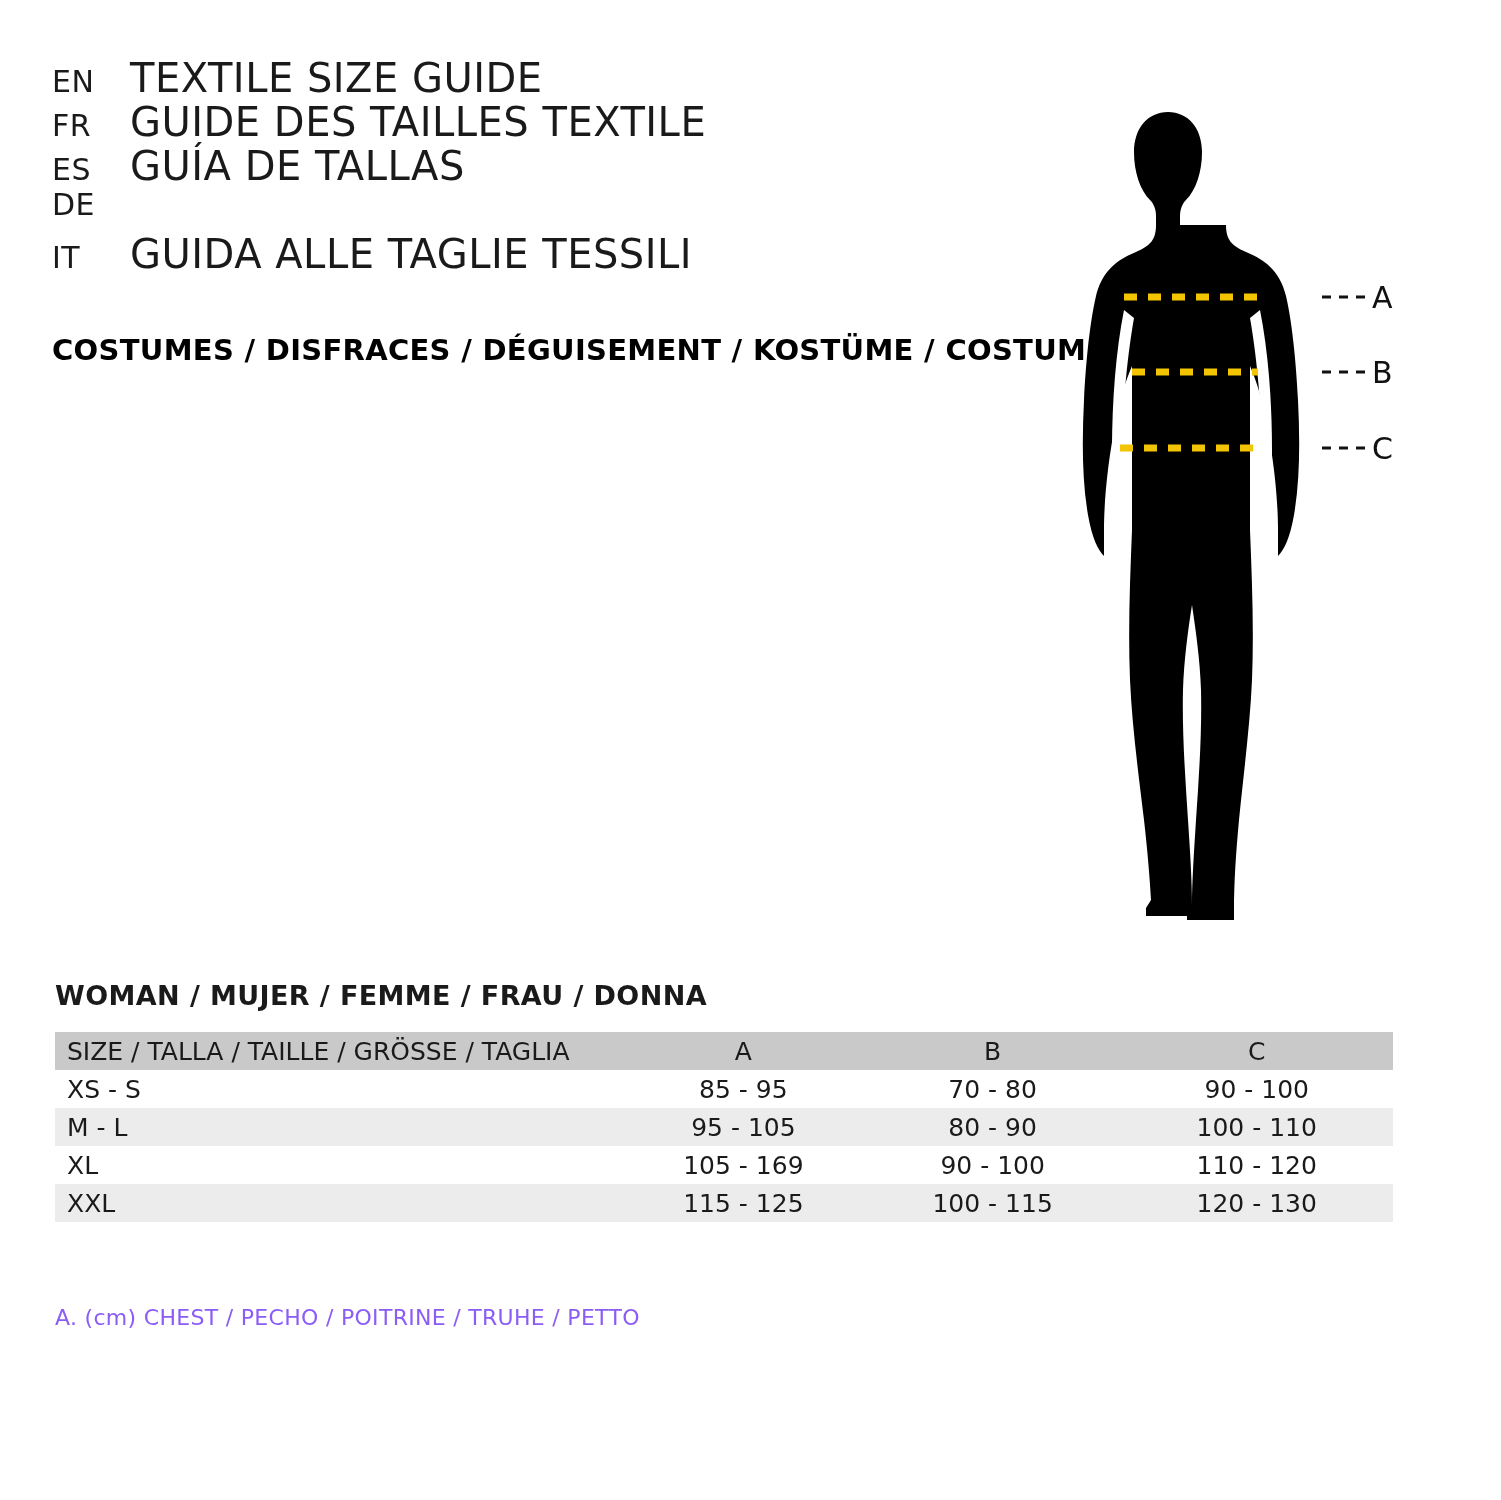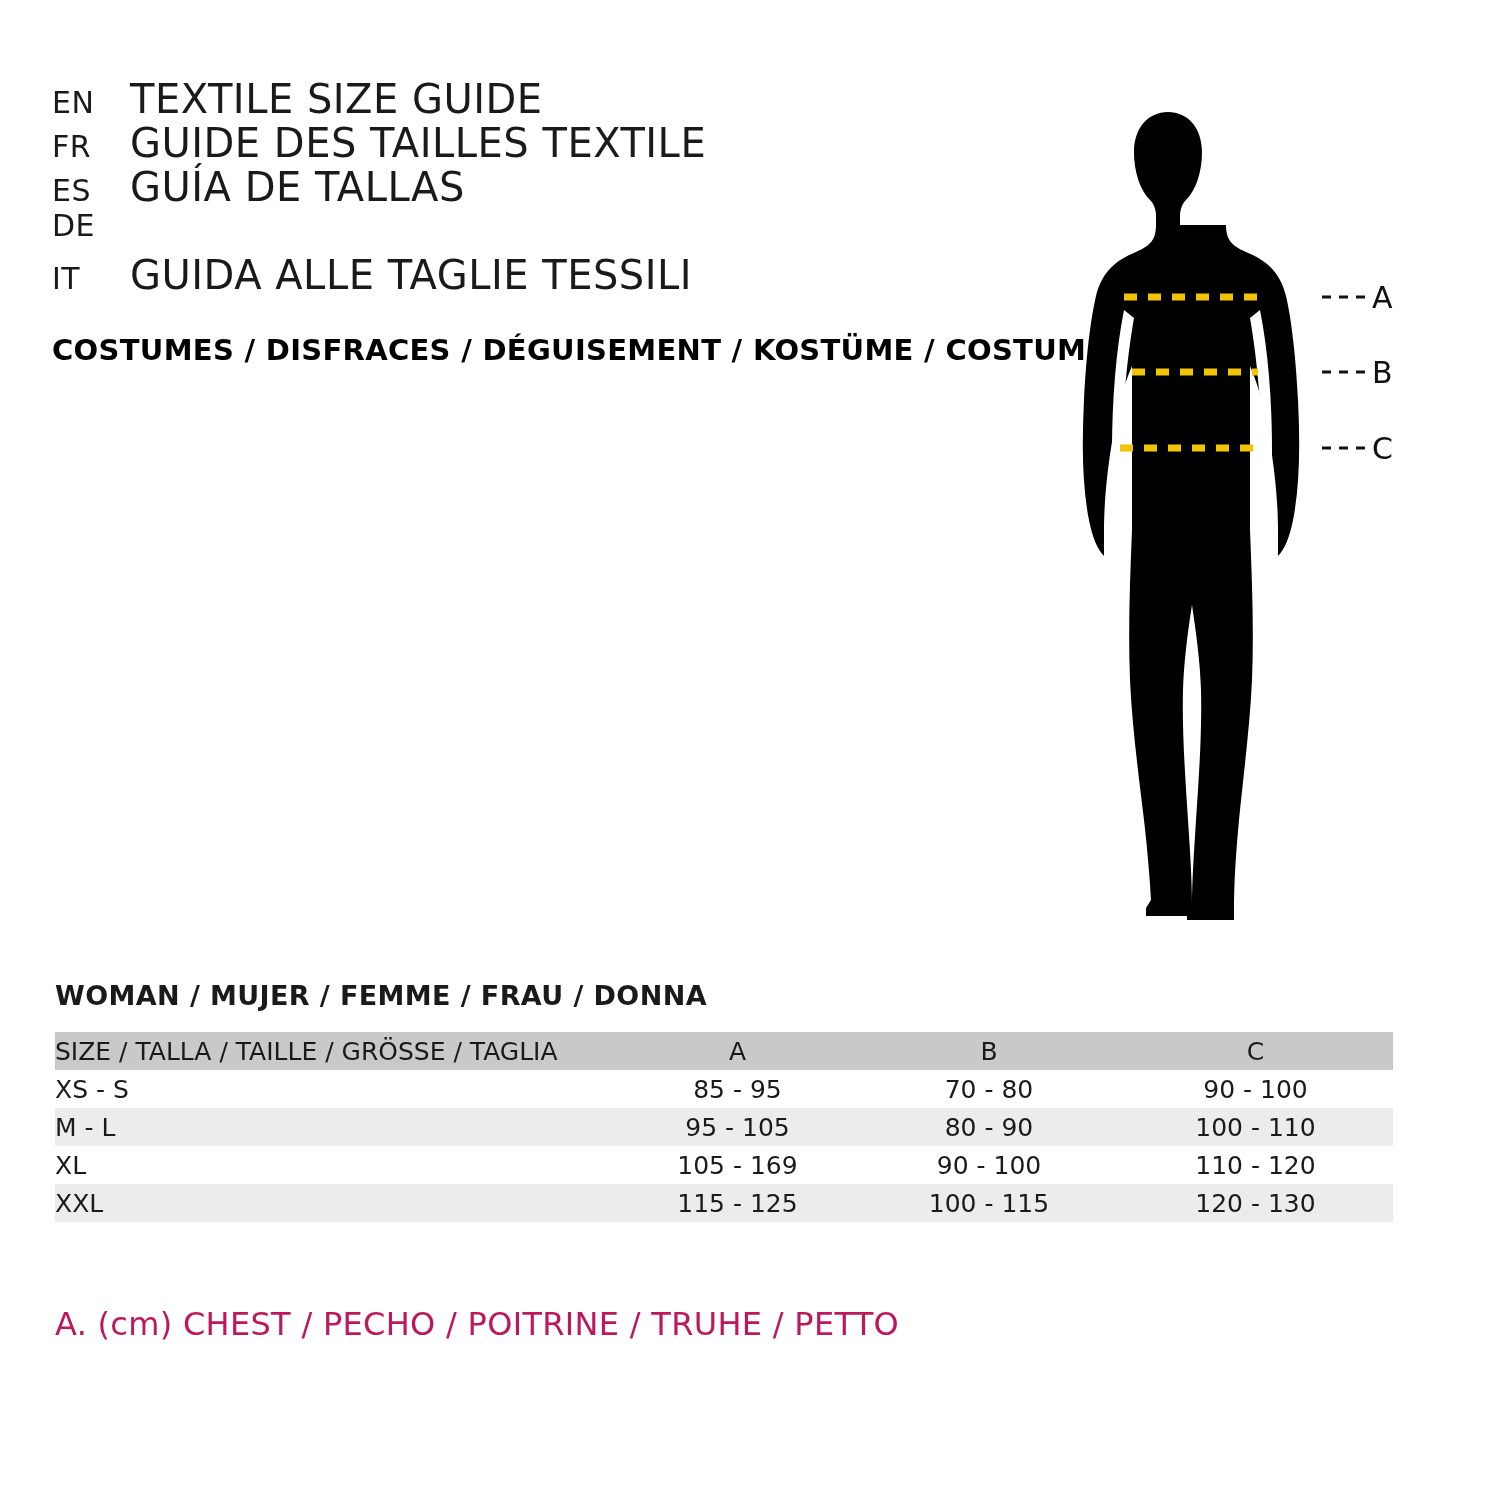--- a/index.html
+++ b/index.html
@@ -13,21 +13,21 @@
     position: relative;
     font-family: "DejaVu Sans", sans-serif;
     color: #1a1a1a;
     overflow: hidden;
   }
 
   
   #lang-block {
     position: absolute;
     left: 52px;
-    top: 76px;
+    top: 55px;
     width: 980px;
   }
   .lang-row {
     display: flex;
     align-items: baseline;
     height: 44px;
   }
   .lang-code {
     width: 78px;
     font-size: 30px;
@@ -93,21 +93,21 @@
   }
   #size-table th, #size-table td {
     padding: 0;
     height: 38px;
     font-weight: normal;
     text-align: center;
     vertical-align: middle;
   }
   #size-table th.size-col, #size-table td.size-col {
     text-align: left;
-    padding-left: 0;
+    padding-left: 12px;
     width: 560px;
   }
   #size-table thead tr {
     background: #c9c9c9;
   }
   #size-table tbody tr:nth-child(odd) {
     background: #ffffff;
   }
   #size-table tbody tr:nth-child(even) {
     background: #ececec;
@@ -117,23 +117,23 @@
   .col-c { width: 275px; }
 
   
   #legend {
     position: absolute;
     left: 55px;
     top: 1305px;
     width: 1200px;
   }
   .legend-line {
-    font-size: 32px;
+    font-size: 22px;
     letter-spacing: 0.3px;
-    color: #be185d;
+    color: #8b5cf6;
     height: 45px;
     white-space: nowrap;
   }
 </style>
 </head>
 <body>
 
 <div id="lang-block">
   <div class="lang-row">
     <div class="lang-code">EN</div>

